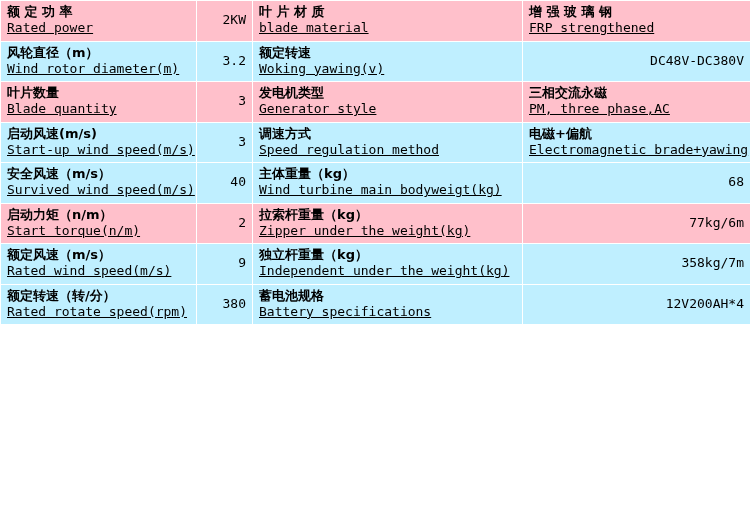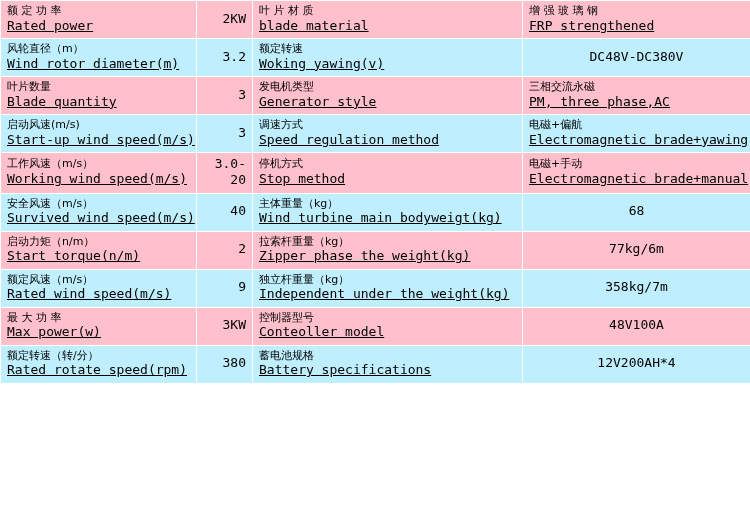--- a/index.html
+++ b/index.html
@@ -31,42 +31,42 @@
   col.c1 { width: 56px; }
   col.c2 { width: 270px; }
   col.c3 { width: 228px; }
 
   
   tr.pink td   { background: #ffc0cb; }
   tr.blue td   { background: #bfefff; }
 
   .cn {
     font-family: "DejaVu Sans", sans-serif;
-    font-size: 11px;
-    font-weight: normal;
+    font-size: 13px;
+    font-weight: bold;
     display: block;
     white-space: nowrap;
   }
   .en {
     font-family: "DejaVu Sans Mono", monospace;
     font-size: 13px;
     display: block;
     white-space: nowrap;
     letter-spacing: 0px;
     text-decoration: underline;
   }
   td.val {
     font-family: "DejaVu Sans Mono", monospace;
     font-size: 12.5px;
     text-align: right;
   }
   td.valcenter {
     font-family: "DejaVu Sans Mono", monospace;
     font-size: 12.5px;
-    text-align: center;
+    text-align: right;
     padding-left: 8px;
   }
 </style>
 </head>
 <body>
 
 <table class="spec">
   <colgroup>
     <col class="c0">
       <col class="c1">
@@ -129,35 +129,20 @@
       <td>
         <span class="cn">调速方式</span>
         <span class="en">Speed regulation method</span>
       </td>
       <td>
         <span class="cn">电磁+偏航</span>
         <span class="en">Electromagnetic brade+yawing</span>
       </td>
     </tr>
 
-    <tr class="pink">
-      <td>
-        <span class="cn">工作风速（m/s）</span>
-        <span class="en">Working wind speed(m/s)</span>
-      </td>
-      <td class="val">3.0-20</td>
-      <td>
-        <span class="cn">停机方式</span>
-        <span class="en">Stop method</span>
-      </td>
-      <td>
-        <span class="cn">电磁+手动</span>
-        <span class="en">Electromagnetic brade+manual</span>
-      </td>
-    </tr>
 
     <tr class="blue">
       <td>
         <span class="cn">安全风速（m/s）</span>
         <span class="en">Survived wind speed(m/s)</span>
       </td>
       <td class="val">40</td>
       <td>
         <span class="cn">主体重量（kg）</span>
         <span class="en">Wind turbine main bodyweigt(kg)</span>
@@ -166,50 +151,38 @@
     </tr>
 
     <tr class="pink">
       <td>
         <span class="cn">启动力矩（n/m）</span>
         <span class="en">Start torque(n/m)</span>
       </td>
       <td class="val">2</td>
       <td>
         <span class="cn">拉索杆重量（kg）</span>
-        <span class="en">Zipper phase the weight(kg)</span>
+        <span class="en">Zipper under the weight(kg)</span>
       </td>
       <td class="valcenter">77kg/6m</td>
     </tr>
 
     <tr class="blue">
       <td>
         <span class="cn">额定风速（m/s）</span>
         <span class="en">Rated wind speed(m/s)</span>
       </td>
       <td class="val">9</td>
       <td>
         <span class="cn">独立杆重量（kg）</span>
         <span class="en">Independent under the weight(kg)</span>
       </td>
       <td class="valcenter">358kg/7m</td>
     </tr>
 
-    <tr class="pink">
-      <td>
-        <span class="cn">最 大 功 率</span>
-        <span class="en">Max power(w)</span>
-      </td>
-      <td class="val">3KW</td>
-      <td>
-        <span class="cn">控制器型号</span>
-        <span class="en">Conteoller model</span>
-      </td>
-      <td class="valcenter">48V100A</td>
-    </tr>
 
     <tr class="blue">
       <td>
         <span class="cn">额定转速（转/分）</span>
         <span class="en">Rated rotate speed(rpm)</span>
       </td>
       <td class="val">380</td>
       <td>
         <span class="cn">蓄电池规格</span>
         <span class="en">Battery specifications</span>

